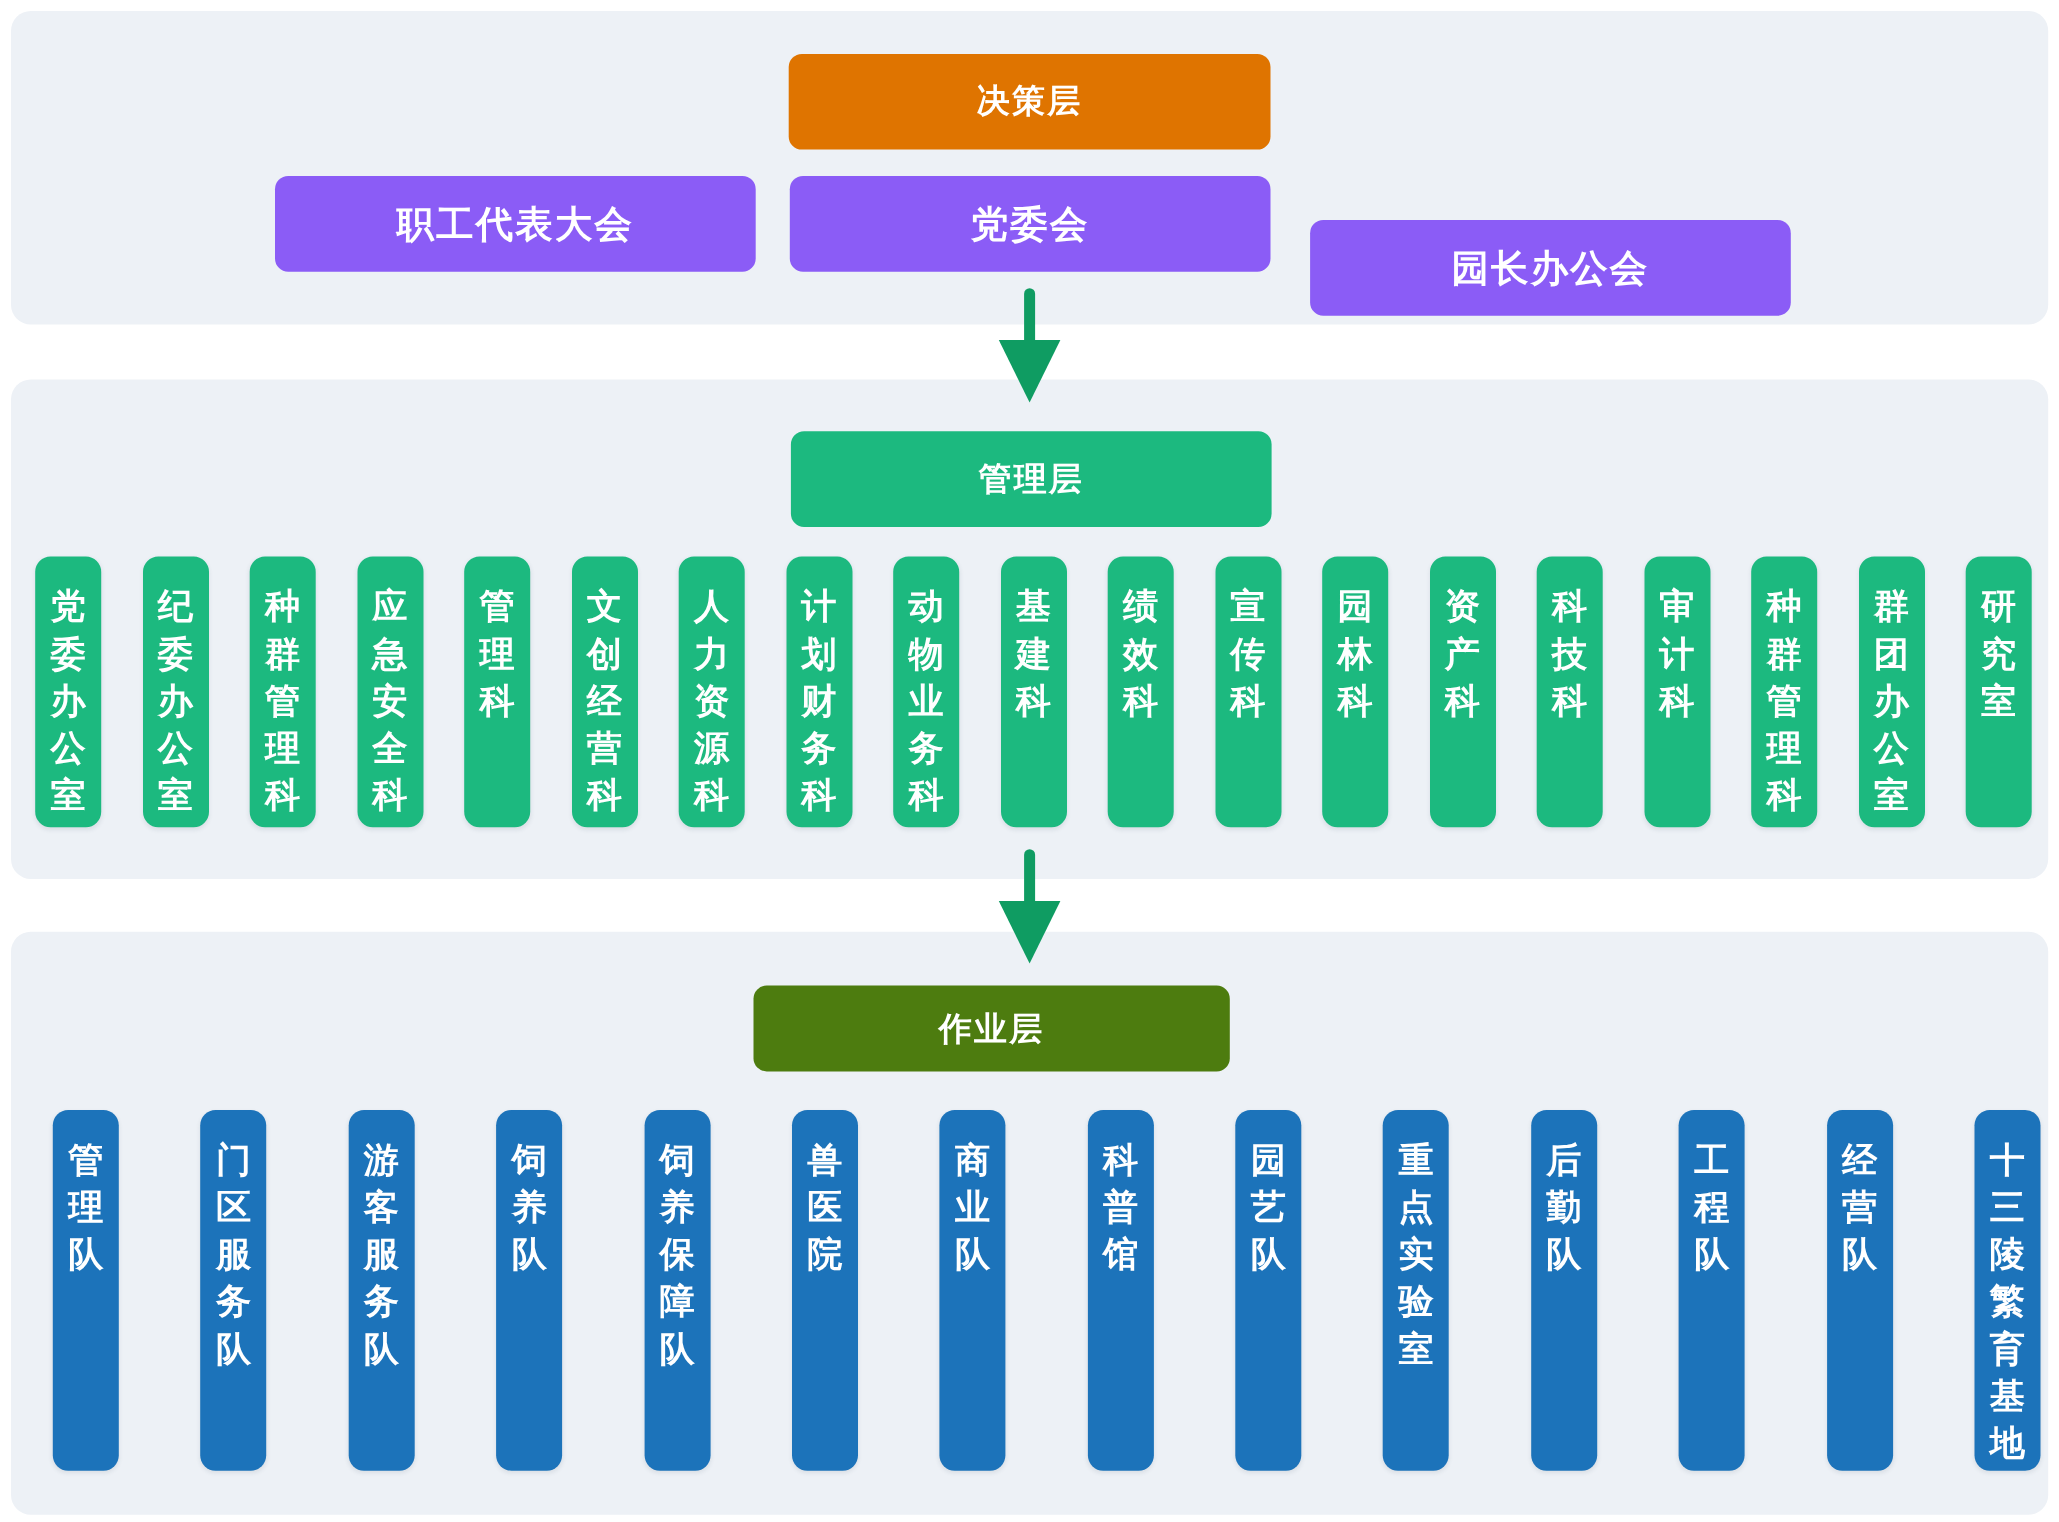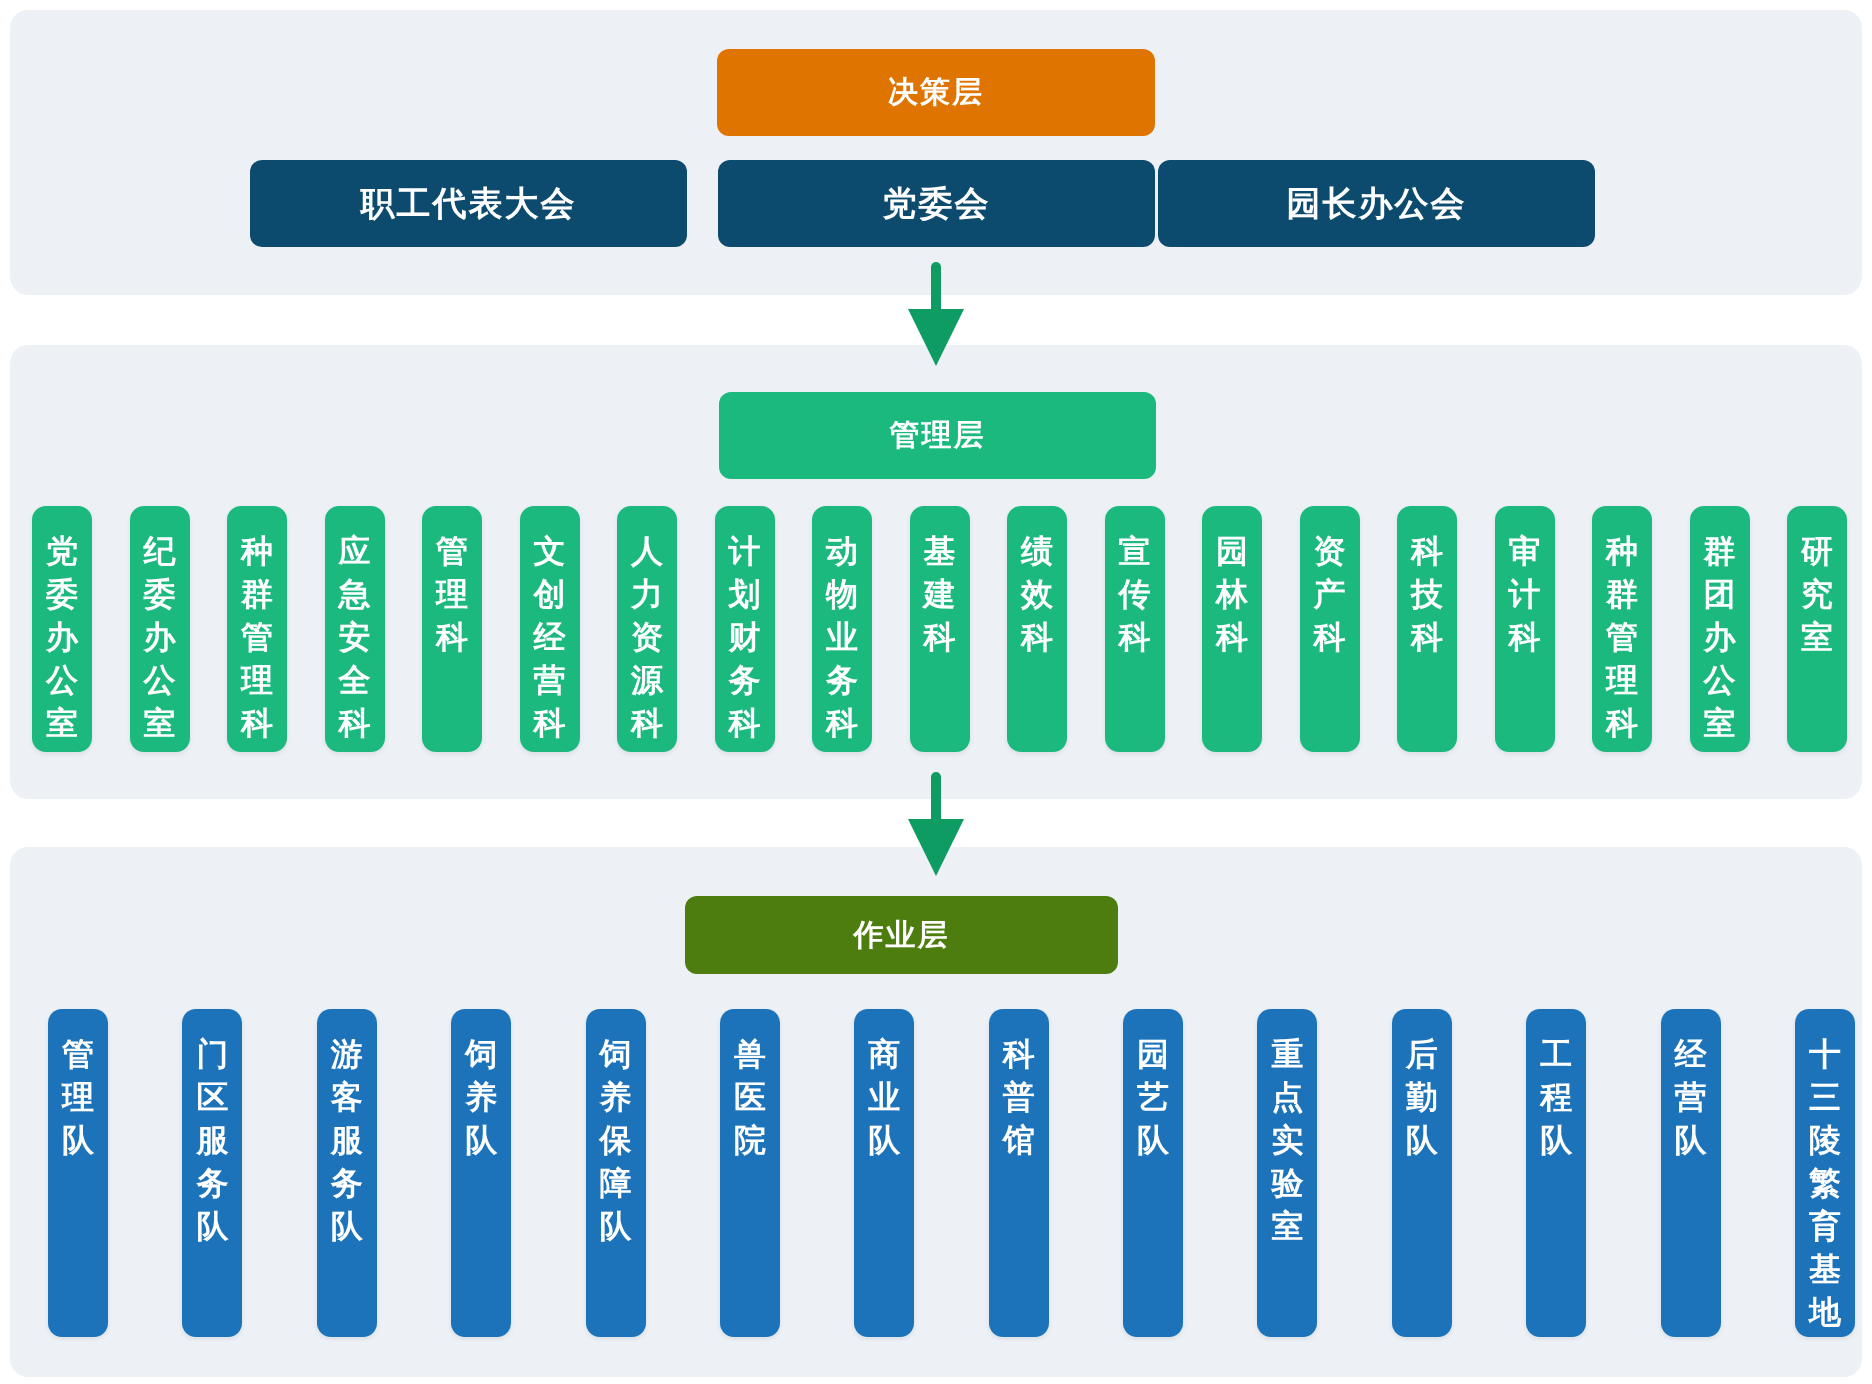--- a/index.html
+++ b/index.html
@@ -36,33 +36,33 @@
   }
   .hdr-orange{background:#DF7400;left:707px;top:39px;width:438px;}
   .hdr-green{background:#1CB97F;left:709px;top:47px;width:437px;align-items:center;}
   .hdr-blue{background:#4d7c0f;left:675px;top:49px;width:433px;height:78px;}
 
   .dec-item{
     position:absolute;
     top:150px;
     width:437px;
     height:87px;
-    background:#0c4a6e;
+    background:#8b5cf6;
     border-radius:12px;
     color:#ffffff;
     font-size:34px;
     font-weight:bold;
     display:flex;
     align-items:center;
     justify-content:center;
     letter-spacing:2px;
   }
   .dec-item-1{left:240px;}
   .dec-item-2{left:708px;}
-  .dec-item-3{left:1148px;}
+  .dec-item-3{left:1181px;margin-top:40px;}
 
   .col-row{
     position:absolute;
     display:flex;
     justify-content:space-between;
     align-items:flex-start;
   }
   .col-row-management{left:22px;top:161px;width:1815px;height:246px;}
   .col-row-operation{left:22px;top:162px;width:1807px;height:328px;padding-left:16px;}
 

